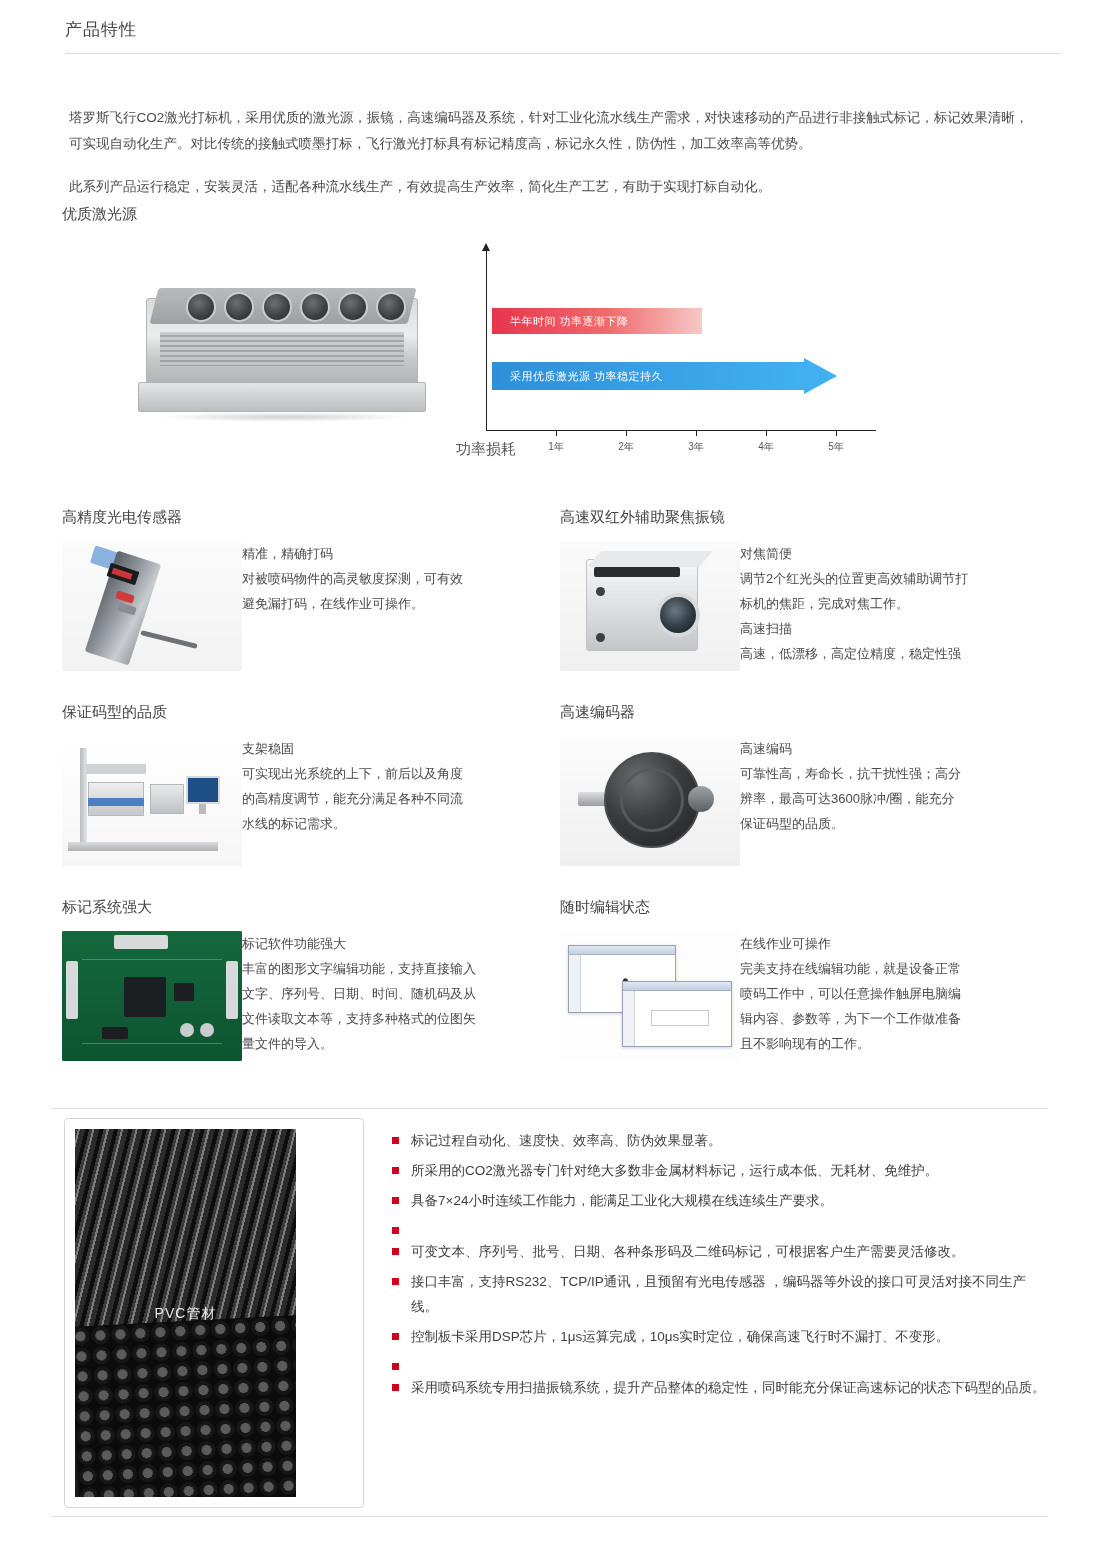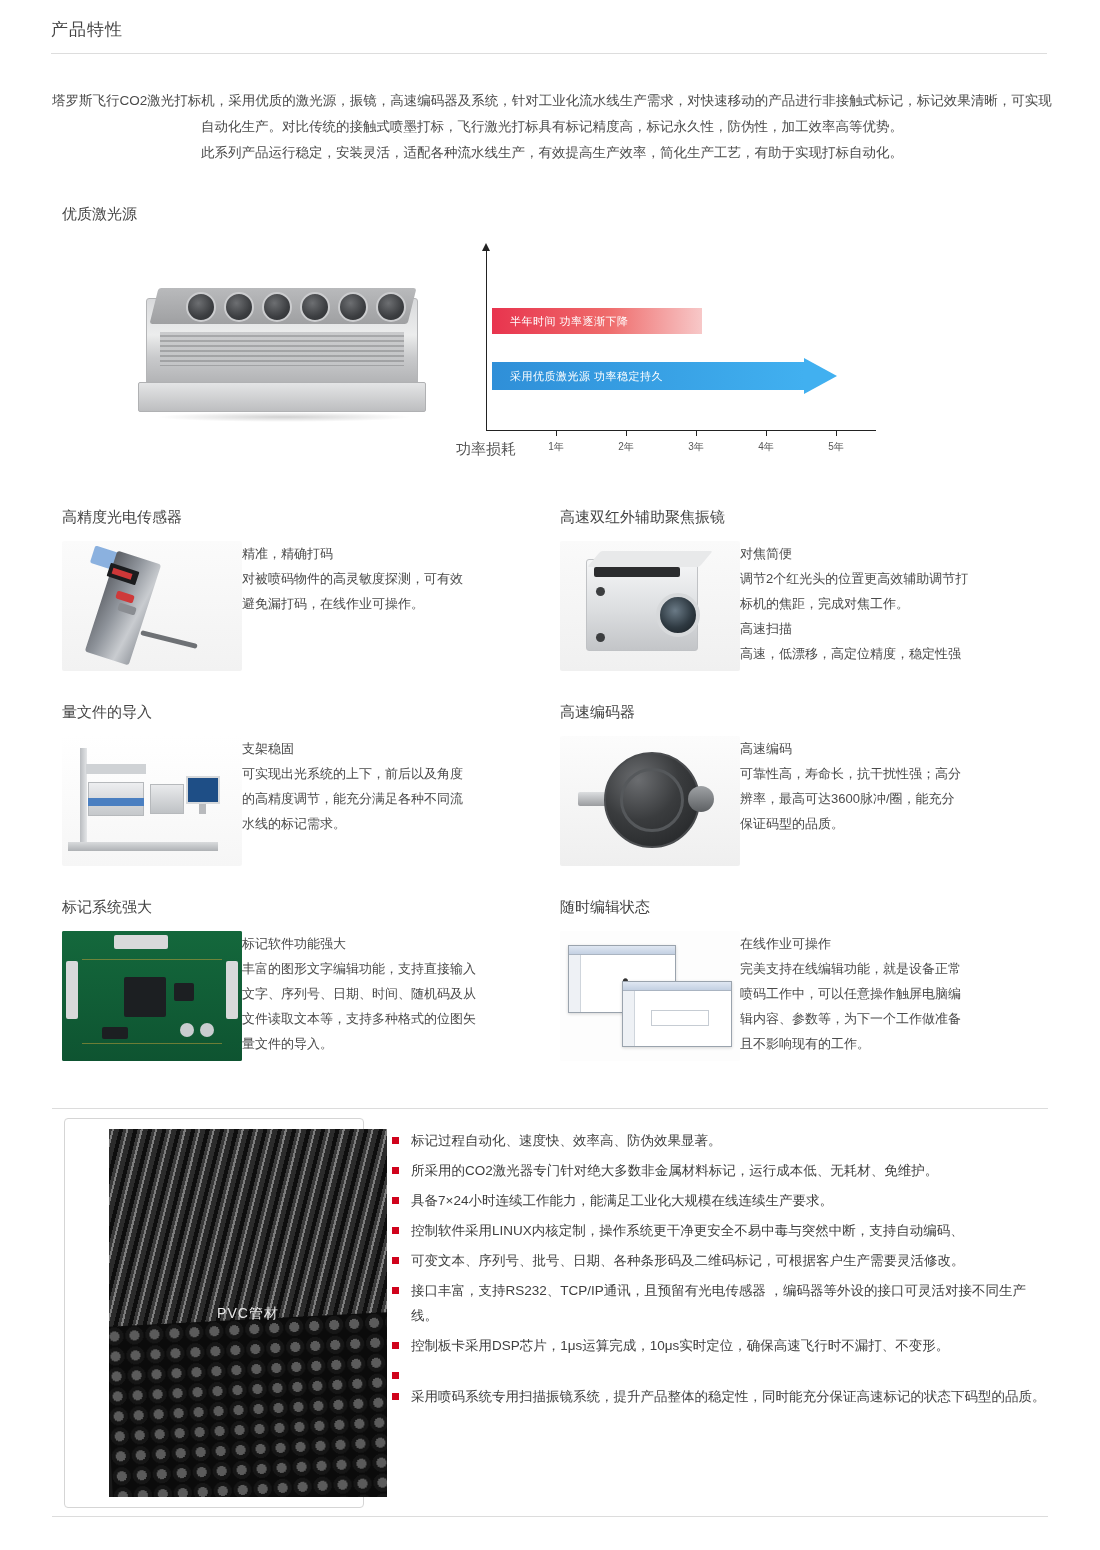--- a/index.html
+++ b/index.html
@@ -9,35 +9,35 @@
     background: #ffffff;
     font-family: "Liberation Sans", "DejaVu Sans", sans-serif;
     color: #333333;
     position: relative;
     overflow: hidden;
   }
   .page { position: relative; width: 1100px; height: 1550px; }
 
   
   .header {
-    position: absolute; left: 51px; top: 18px; width: 996px;
+    position: absolute; left: 65px; top: 18px; width: 996px;
   }
   .header-title {
     font-size: 17px; color: #444444; padding-bottom: 12px; letter-spacing: 1px;
   }
   .header-rule {
     height: 1px; background: #dddddd; width: 996px;
   }
 
   
   .intro {
     position: absolute; left: 52px; top: 88px; width: 1000px;
     font-size: 13.5px; line-height: 26px; color: #4a4a4a;
   }
-  .intro p { margin: 0; text-align: center; }
+  .intro p { margin: 17px; }
 
   
   .sec-laser-title {
     position: absolute; left: 62px; top: 205px;
     font-size: 15px; color: #444444;
   }
   .laser-photo {
     position: absolute; left: 138px; top: 270px; width: 290px; height: 160px;
   }
   .laser-body {
@@ -180,21 +180,21 @@
       radial-gradient(circle at 30% 40%, #333 0 2px, transparent 3px),
       radial-gradient(circle at 60% 60%, #333 0 2px, transparent 3px); }
 
   
   .bottom-rule { position:absolute; left:52px; top:1108px; width:996px; height:1px; background:#dcdcdc; }
   .pvc-frame {
     position:absolute; left:64px; top:1118px; width:300px; height:390px;
     border:1px solid #d5d5d5; border-radius:4px; padding:10px; background:#fff;
   }
   .pvc-img {
-    position:relative; width:278px; height:368px; overflow:hidden; background:#1a1a1a;margin-left:34px;
+    position:relative; width:221px; height:368px; overflow:hidden; background:#1a1a1a;
   }
   .pvc-tubes{
     position:absolute; left:-20px; top:-30px; width:340px; height:260px;
     background: repeating-linear-gradient(108deg,
       #0e0e0e 0 4px, #3a3a3a 4px 7px, #7d7d7d 7px 9px, #2b2b2b 9px 14px);
     transform: rotate(-4deg);
   }
   .pvc-ends{
     position:absolute; left:0px; top:190px; width:300px; height:200px;
     background:
@@ -313,21 +313,21 @@
         <div>对焦简便</div>
         <div>调节2个红光头的位置更高效辅助调节打</div>
         <div>标机的焦距，完成对焦工作。</div>
         <div>高速扫描</div>
         <div>高速，低漂移，高定位精度，稳定性强</div>
       </div>
     </div>
   </div>
 
   <div class="feat" style="left:62px; top:703px; width:430px;">
-    <div class="feat-title">量文件的导入</div>
+    <div class="feat-title">保证码型的品质</div>
     <div class="feat-row">
       <div class="feat-img img-bracket">
         <div class="br-post"></div>
         <div class="br-base"></div>
         <div class="br-arm"></div>
         <div class="br-head"></div>
         <div class="br-head-blue"></div>
         <div class="br-box"></div>
         <div class="br-mon"></div>
         <div class="br-mon-stand"></div>
@@ -428,21 +428,20 @@
     <div class="bullet">
       <span class="dot"></span>
       <span>所采用的CO2激光器专门针对绝大多数非金属材料标记，运行成本低、无耗材、免维护。</span>
     </div>
     <div class="bullet">
       <span class="dot"></span>
       <span>具备7×24小时连续工作能力，能满足工业化大规模在线连续生产要求。</span>
     </div>
     <div class="bullet">
       <span class="dot"></span>
-      <span>控制软件采用LINUX内核定制，操作系统更干净更安全不易中毒与突然中断，支持自动编码、</span>
     </div>
     <div class="bullet">
       <span class="dot"></span>
       <span>可变文本、序列号、批号、日期、各种条形码及二维码标记，可根据客户生产需要灵活修改。</span>
     </div>
     <div class="bullet">
       <span class="dot"></span>
       <span>接口丰富，支持RS232、TCP/IP通讯，且预留有光电传感器 ，编码器等外设的接口可灵活对接不同生产线。</span>
     </div>
     <div class="bullet">

